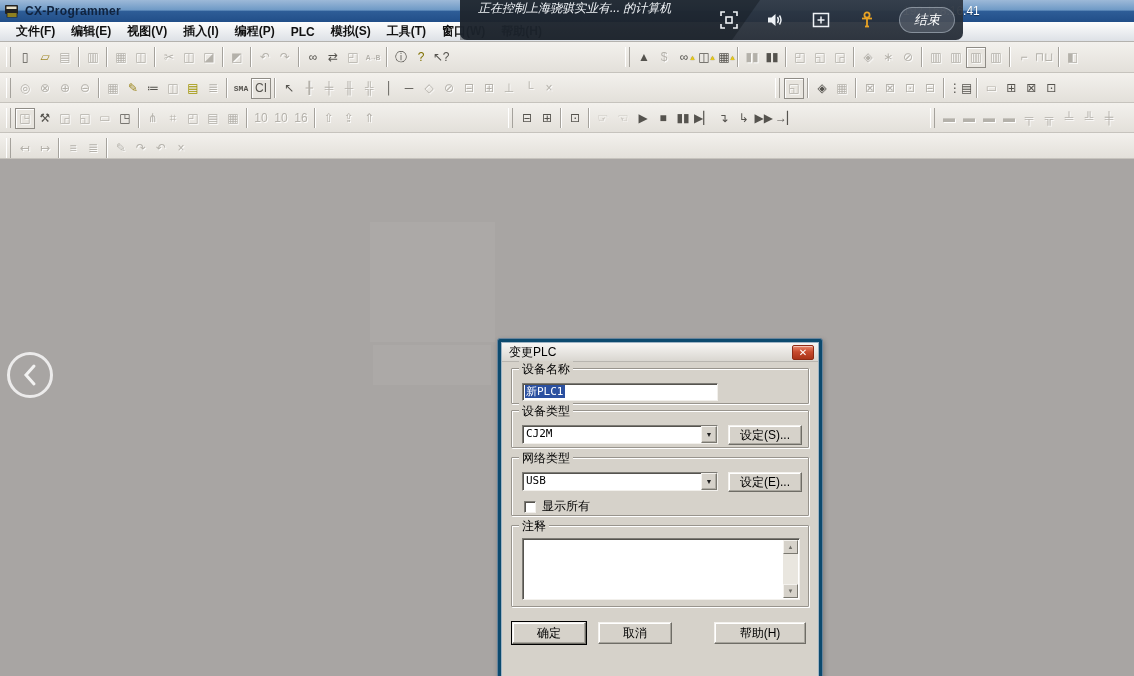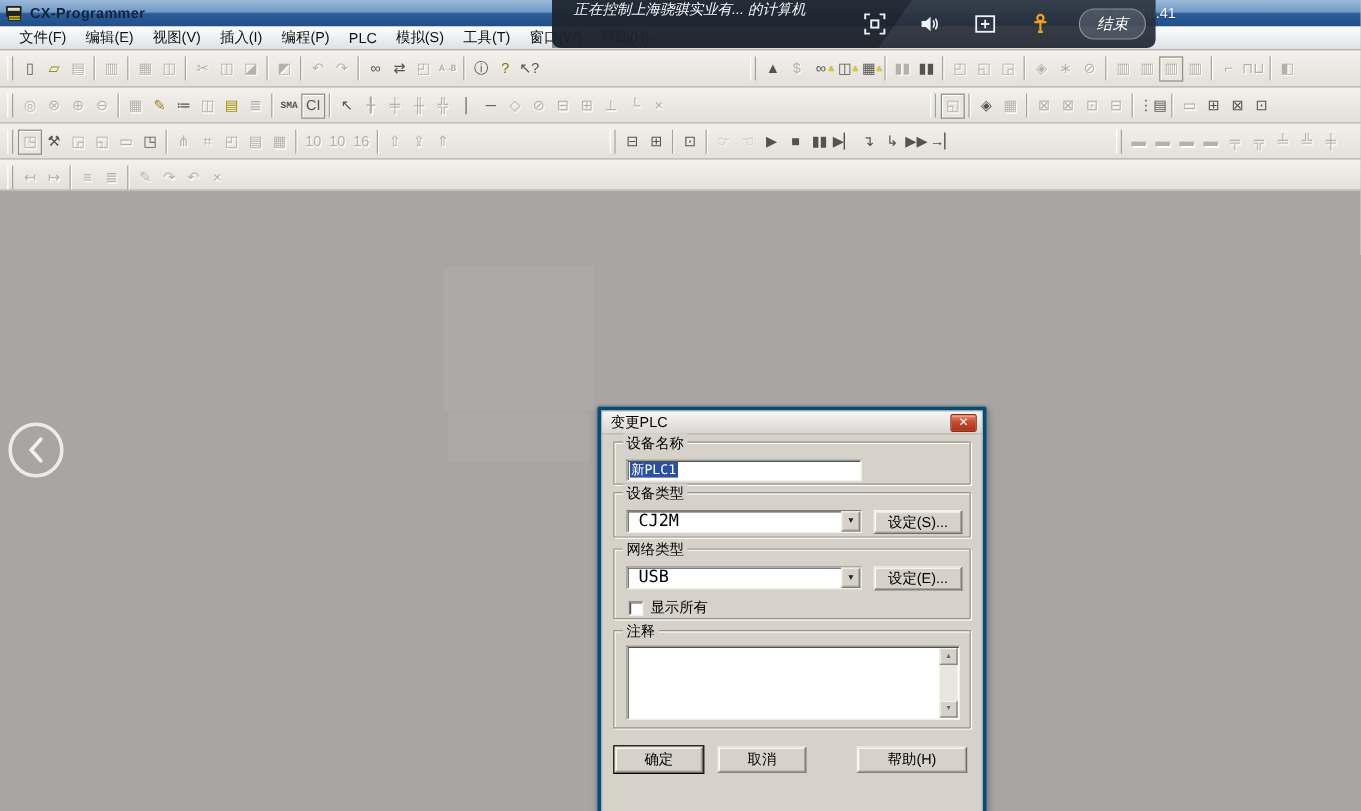--- a/index.html
+++ b/index.html
@@ -12,21 +12,21 @@
     background:linear-gradient(#9db9d8 0%, #6f9ac6 45%, #2e5d97 52%, #214e88 100%);
     display:flex; align-items:center; padding-left:4px; z-index:10; }
   .appicon { width:16px; height:14px; margin-right:5px; }
   .wtitle { color:#10233e; font-size:12px; font-weight:bold; letter-spacing:.3px; }
   .ip { position:absolute; left:903px; top:4px; color:#fff; font-size:12px; z-index:40; text-shadow:0 1px 1px rgba(0,0,0,.4); }
 
   
   .menubar { position:absolute; left:0; top:22px; width:100%; height:20px;
     background:linear-gradient(#fdfdfd,#dde1e6); border-bottom:1px solid #b4b2ae;
     display:flex; align-items:center; padding-left:8px; z-index:10; }
-  .menu-item { padding:2px 8px; color:#111; font-size:12px; cursor:default; }
+  .menu-item { padding:2px 8px; color:#111; font-size:12px; cursor:default;font-weight:bold; }
 
   
   .tbrow { position:absolute; left:0; width:100%;
     background:linear-gradient(#f3f1ed,#e3e0da); border-bottom:1px solid #c6c3bd; z-index:10; }
   .tbrow1 { top:42px; height:31px; }
   .tbrow2 { top:73px; height:30px; }
   .tbrow3 { top:103px; height:30px; }
   .tbrow4 { top:133px; height:26px; }
   .tbgroup { position:absolute; top:3px; display:flex; align-items:center; height:24px; }
   .tbgroup::before { content:""; width:3px; height:20px; margin-right:4px;
@@ -88,21 +88,21 @@
   .g-net  { top:95px; height:59px; }
   .g-com  { top:163px;height:82px; }
 
   .sunken { background:#fff; border:1px solid; border-color:#7e7c76 #f2f0ec #f2f0ec #7e7c76;
     box-shadow:inset 1px 1px 0 #55534e; }
   .txtfield { position:absolute; left:10px; top:14px; width:196px; height:18px;
     font-family:"DejaVu Sans Mono",monospace; font-size:11px; line-height:16px; padding-left:2px; }
   .sel { background:#2b50a0; color:#fff; padding:0 1px; }
 
   .combo { position:absolute; left:10px; top:14px; width:196px; height:19px; display:flex; }
-  .combo-text { flex:1; font-family:"DejaVu Sans Mono",monospace; font-size:14px; line-height:16px; padding-left:9px; color:#000; }
+  .combo-text { flex:1; font-family:"DejaVu Sans Mono",monospace; font-size:11px; line-height:16px; padding-left:3px; color:#000; }
   .combo-btn { width:16px; height:100%; background:#d6d2ca; border:1px solid;
     border-color:#f4f2ee #7a7870 #7a7870 #f4f2ee; box-shadow:inset -1px -1px 0 #aeaba3;
     font-size:7px; color:#222; display:flex; align-items:center; justify-content:center; cursor:pointer; }
 
   .btn { background:#d6d2ca; border:1px solid; border-color:#f4f2ee #6f6d66 #6f6d66 #f4f2ee;
     box-shadow:inset -1px -1px 0 #a8a59d, inset 1px 1px 0 #fff;
     font-size:12px; color:#000; display:flex; align-items:center; justify-content:center; cursor:pointer; }
   .setbtn { position:absolute; left:216px; top:14px; width:74px; height:20px; }
   .btn.default { outline:1px solid #000; }
 

